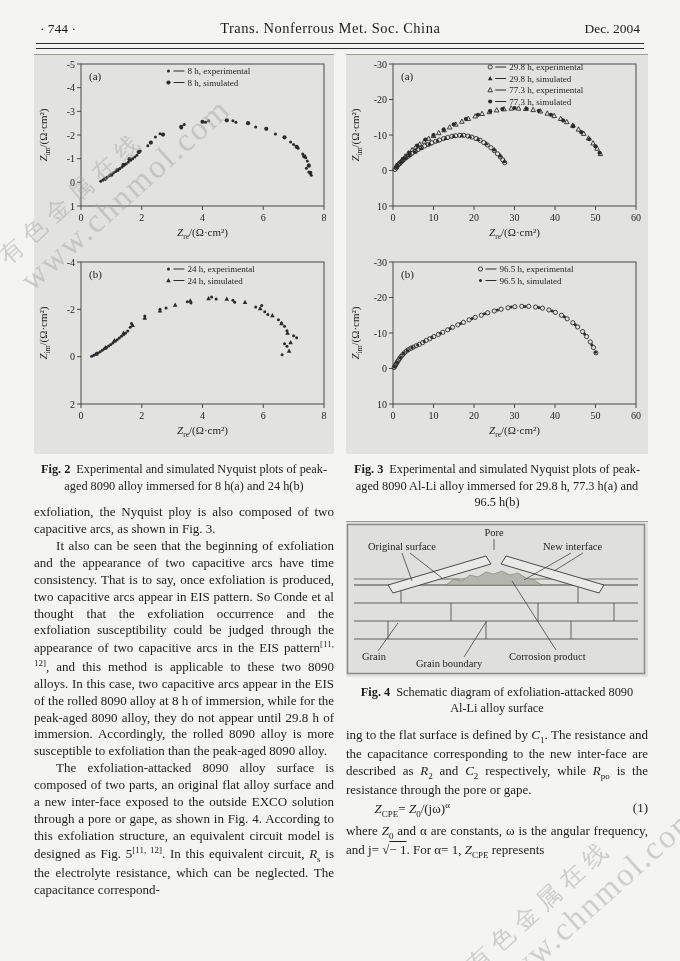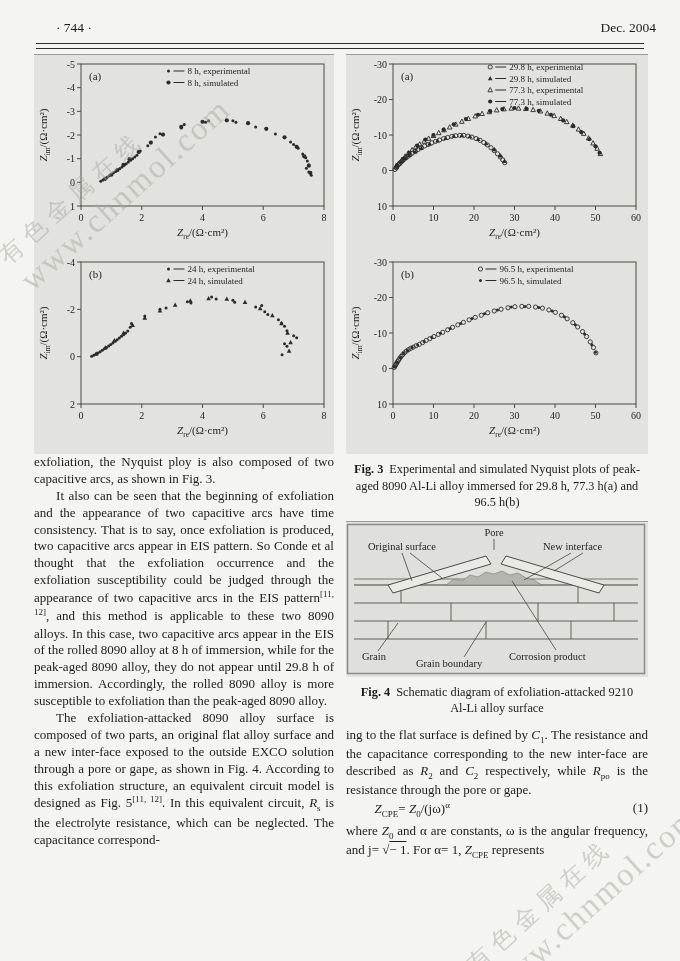--- a/index.html
+++ b/index.html
@@ -1,21 +1,21 @@
 <!DOCTYPE html>
 <html><head>
 <meta charset="utf-8">
 <style>
   html,body{margin:0;padding:0;}
   body{
     width:680px;height:961px;position:relative;overflow:hidden;
     background:#f4f4f0;color:#1c1c1c;
     font-family:"Liberation Serif","DejaVu Serif",serif;
   }
-  .header{position:absolute;top:20px;left:56px;width:600px;display:flex;
+  .header{position:absolute;top:20px;left:40px;width:600px;display:flex;
     justify-content:space-between;align-items:baseline;font-size:13.5px;}
   .header .jtitle{font-size:14.5px;letter-spacing:.5px;}
   .rule{position:absolute;top:43px;left:36px;width:608px;height:4px;
     border-top:1.8px solid #2e2e2e;border-bottom:1px solid #2e2e2e;}
   .col{position:absolute;top:54px;}
   .col-left{left:34px;width:300px;}
   .col-right{left:346px;width:302px;}
   .figbox{background:#e2e2de;border-top:1px solid #9a9a95;padding:1px 0 2px 0;}
   .figbox svg{display:block;}
   svg text{font-family:"Liberation Serif","DejaVu Serif",serif;fill:#232323;}
@@ -34,20 +34,21 @@
   .wm .cn{font-size:24px;letter-spacing:7px;}
   .wm .url{font-size:33px;letter-spacing:2px;}
   .wm1{left:-6px;top:250px;}
   .wm2{left:462px;top:958px;}
 </style>
 </head>
 <body>
 
 <div class="header">
   <span>· 744 ·</span>
+  <span class="jtitle">Trans. Nonferrous Met. Soc. China</span>
   <span>Dec. 2004</span>
 </div>
 <div class="rule"></div>
 
 <div class="col col-left">
   <div class="figbox">
     <svg width="300" height="198" viewBox="0 0 300 198">
         <rect x="47" y="8" width="243" height="142" fill="none" stroke="#4a4a45" stroke-width="1"></rect>
         <g>
           <line x1="47" y1="150" x2="47" y2="154" stroke="#4a4a45" stroke-width="1"></line>
@@ -240,20 +241,23 @@
           <path d="M192.79999999999998 42.42L195.1 46.72L190.49999999999997 46.72Z" fill="#2b2b2b"></path>
           <path d="M211.025 45.73333333333334L213.32500000000002 50.03333333333334L208.725 50.03333333333334Z" fill="#2b2b2b"></path>
           <path d="M226.2125 51.88666666666666L228.51250000000002 56.18666666666666L223.9125 56.18666666666666Z" fill="#2b2b2b"></path>
           <path d="M238.36249999999998 58.986666666666665L240.6625 63.28666666666666L236.06249999999997 63.28666666666666Z" fill="#2b2b2b"></path>
           <path d="M247.475 67.03333333333333L249.775 71.33333333333333L245.17499999999998 71.33333333333333Z" fill="#2b2b2b"></path>
           <path d="M253.54999999999998 76.5L255.85 80.8L251.24999999999997 80.8Z" fill="#2b2b2b"></path>
           <path d="M256.5875 85.96666666666667L258.8875 90.26666666666667L254.28749999999997 90.26666666666667Z" fill="#2b2b2b"></path>
           <path d="M255.06875 94.48666666666665L257.36875 98.78666666666665L252.76874999999998 98.78666666666665Z" fill="#2b2b2b"></path>
         </g>
       </svg>
+  </div>
+  <div class="caption">
+    <span class="figlabel">Fig. 2</span><span>Experimental and simulated Nyquist plots of peak-aged 8090 alloy immersed for 8 h(a) and 24 h(b)</span>
   </div>
   <div class="bodytext">
     <p class="noindent">exfoliation, the Nyquist ploy is also composed of two capacitive arcs, as shown in Fig. 3.</p>
     <p>It also can be seen that the beginning of exfoliation and the appearance of two capacitive arcs have time consistency. That is to say, once exfoliation is produced, two capacitive arcs appear in EIS pattern. So Conde et al thought that the exfoliation occurrence and the exfoliation susceptibility could be judged through the appearance of two capacitive arcs in the EIS pattern<sup>[11, 12]</sup>, and this method is applicable to these two 8090 alloys. In this case, two capacitive arcs appear in the EIS of the rolled 8090 alloy at 8 h of immersion, while for the peak-aged 8090 alloy, they do not appear until 29.8 h of immersion. Accordingly, the rolled 8090 alloy is more susceptible to exfoliation than the peak-aged 8090 alloy.</p>
     <p>The exfoliation-attacked 8090 alloy surface is composed of two parts, an original flat alloy surface and a new inter-face exposed to the outside EXCO solution through a pore or gape, as shown in Fig. 4. According to this exfoliation structure, an equivalent circuit model is designed as Fig. 5<sup>[11, 12]</sup>. In this equivalent circuit, <i>R</i><sub>s</sub> is the electrolyte resistance, which can be neglected. The capacitance correspond-</p>
   </div>
 </div>
 
 <div class="col col-right">
   <div class="figbox">
@@ -587,21 +591,21 @@
 
       <text x="148" y="13" text-anchor="middle" font-size="10.5">Pore</text>
       <text x="22" y="27" font-size="10.5">Original surface</text>
       <text x="197" y="27" font-size="10.5">New interface</text>
       <text x="16" y="137" font-size="10.5">Grain</text>
       <text x="70" y="144" font-size="10.5">Grain boundary</text>
       <text x="163" y="137" font-size="10.5">Corrosion product</text>
     </svg>
   </div>
   <div class="caption">
-    <span class="figlabel">Fig. 4</span><span>Schematic diagram of exfoliation-attacked 9210 Al-Li alloy surface</span>
+    <span class="figlabel">Fig. 4</span><span>Schematic diagram of exfoliation-attacked 8090 Al-Li alloy surface</span>
   </div>
 
   <div class="bodytext">
     <p class="noindent">ing to the flat surface is defined by <i>C</i><sub>1</sub>. The resistance and the capacitance corresponding to the new inter-face are described as <i>R</i><sub>2</sub> and <i>C</i><sub>2</sub> respectively, while <i>R</i><sub>po</sub> is the resistance through the pore or gape.</p>
     <div class="eqline">
       <span class="eq"><i>Z</i><sub>CPE</sub>= <i>Z</i><sub>0</sub>/(jω)<sup>α</sup></span>
       <span>(1)</span>
     </div>
     <p class="noindent">where <i>Z</i><sub>0</sub> and α are constants, ω is the angular frequency, and j= √<u>− 1</u>. For α= 1, <i>Z</i><sub>CPE</sub> represents</p>
   </div>

